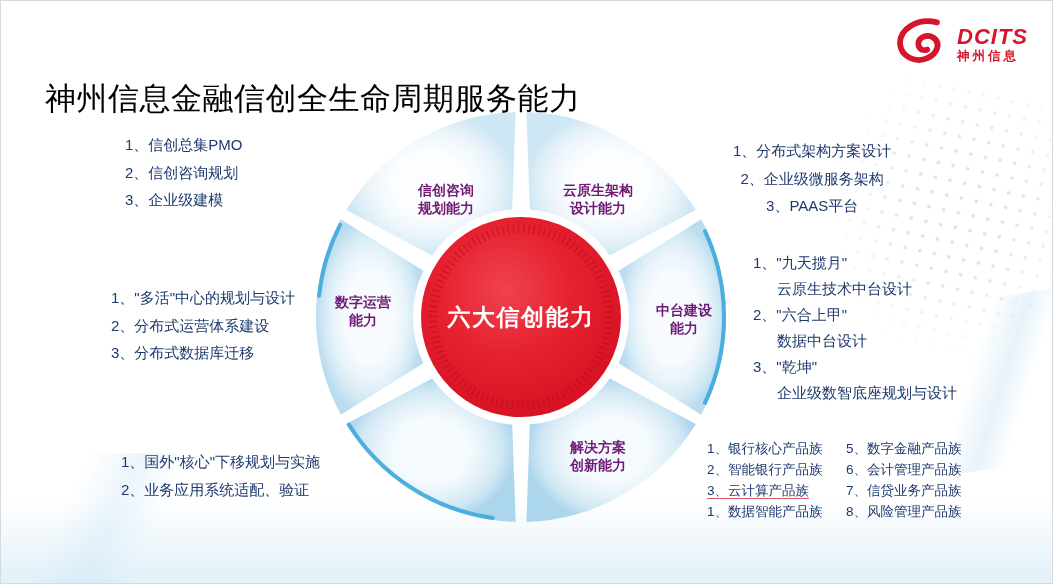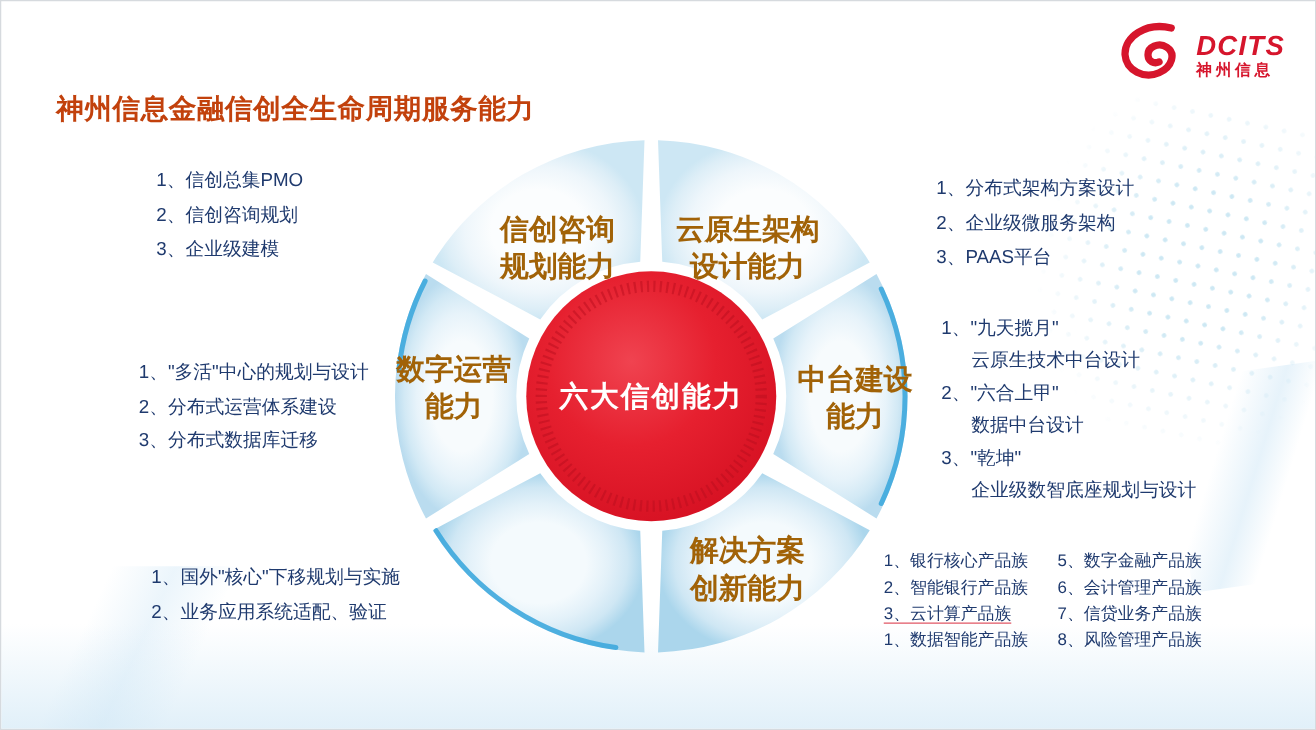--- a/index.html
+++ b/index.html
@@ -26,33 +26,33 @@
     background:linear-gradient(115deg, rgba(255,255,255,0) 30%, rgba(185,220,242,0.35) 48%, rgba(255,255,255,0) 62%);
     transform:rotate(-8deg);
   }
   .streak-bl{
     position:absolute;left:-30px;bottom:-20px;width:270px;height:150px;
     background:linear-gradient(115deg, rgba(255,255,255,0) 35%, rgba(190,222,243,0.3) 50%, rgba(255,255,255,0) 65%);
   }
   
   .title{
     position:absolute;left:44px;top:56px;
-    font-size:22px;font-weight:700;letter-spacing:0.5px;color:#c2410c;
+    font-size:31px;font-weight:400;letter-spacing:0.5px;color:#000000;
   }
   .logo{position:absolute;right:24px;top:16px;display:flex;align-items:center;gap:7px;}
   .logo-text{display:flex;flex-direction:column;line-height:1.05;}
   .logo-brand{font-size:22px;font-weight:800;font-style:italic;color:#d6152c;letter-spacing:1px;}
   .logo-company{font-size:12.5px;font-weight:700;color:#d6152c;letter-spacing:3px;margin-top:2px;}
   
   .wheel{position:absolute;left:300px;top:96px;width:440px;height:440px;}
   .wheel svg{position:absolute;left:0;top:0;}
   .seg-label{
     position:absolute;transform:translate(-50%,-50%);
     width:150px;text-align:center;
-    font-size:23px;font-weight:700;color:#a16207;line-height:1.3;
+    font-size:14px;font-weight:700;color:#701a75;line-height:1.3;
   }
   .center-label{
     position:absolute;left:220px;top:220px;transform:translate(-50%,-50%);
     width:200px;text-align:center;
     font-size:23px;font-weight:700;color:#ffffff;letter-spacing:1.5px;
   }
   
   .plist{position:absolute;margin:0;padding:0;list-style:none;color:#1f3a6e;font-size:15px;}
   .plist li{line-height:27.5px;white-space:nowrap;}
   .plist-sm{font-size:13.5px;}
@@ -60,21 +60,21 @@
   .mp-list{position:absolute;color:#1f3a6e;font-size:15px;}
   .mp-title{line-height:26px;white-space:nowrap;}
   .mp-desc{line-height:26px;padding-left:24px;white-space:nowrap;}
   .underline-red{
     text-decoration:underline;
     text-decoration-color:rgba(214,30,50,0.75);
     text-decoration-thickness:1px;
     text-underline-offset:3px;
   }
   #list-consulting{left:124px;top:130px;}
-  #list-cloud{left:748px;top:136px;}
+  #list-cloud{left:732px;top:136px;text-align:center;}
   #list-digital-ops{left:110px;top:283px;}
   #list-middle-platform{left:752px;top:249px;}
   #list-core-app{left:120px;top:447px;}
   #list-solutions-1{left:706px;top:437px;}
   #list-solutions-2{left:845px;top:437px;}
 </style>
 </head>
 <body>
 
 <div id="slide">

